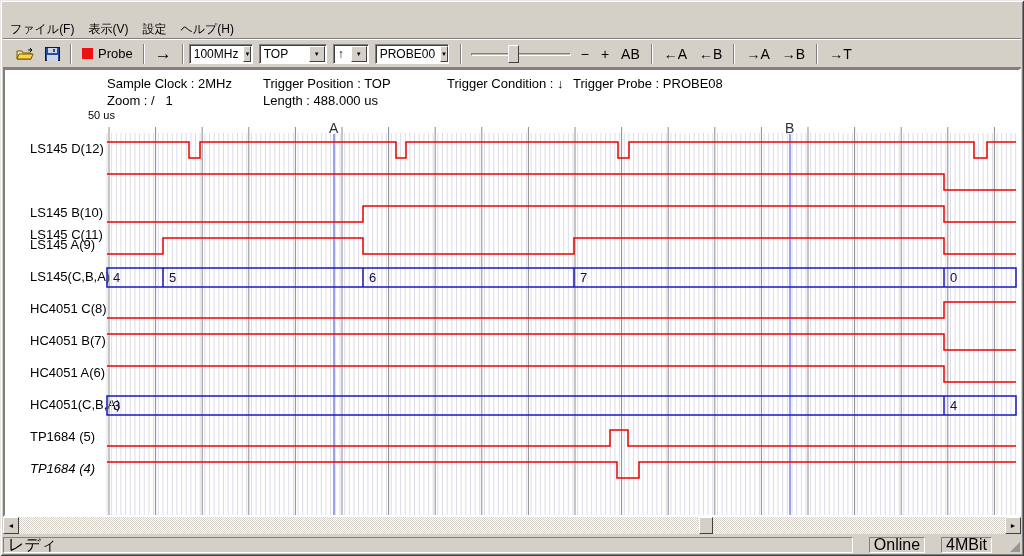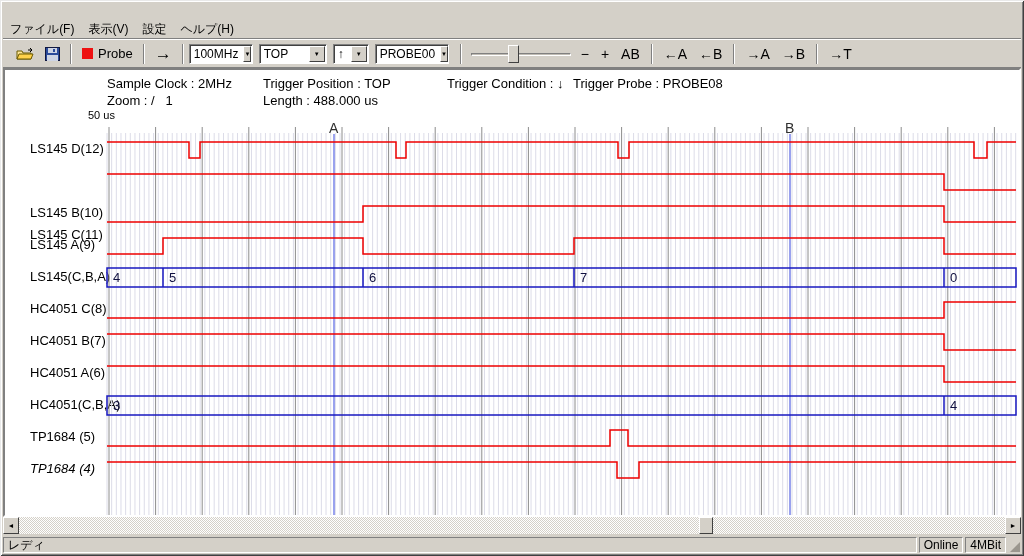--- a/index.html
+++ b/index.html
@@ -53,21 +53,21 @@
 
   
   .hscroll { position:absolute; left:3px; top:517px; right:3px; height:17px; display:flex;
     background:repeating-conic-gradient(#ffffff 0% 25%, #d4d0c8 0% 50%) 0 0 / 2px 2px; }
   .sb-btn { width:16px; height:17px; flex:0 0 auto; background:#d4d0c8; border:1px solid; border-color:#ffffff #404040 #404040 #ffffff;
     font-size:7px; line-height:15px; text-align:center; color:#000; }
   .sb-track { position:relative; flex:1; }
   .sb-thumb { position:absolute; top:0; height:17px; background:#d4d0c8; border:1px solid; border-color:#ffffff #404040 #404040 #ffffff; }
 
   
-  .statusbar { position:absolute; left:3px; top:535px; right:3px; height:18px; display:flex; align-items:stretch; gap:2px; font-size:12px; color:#000; padding-top:2px; }
+  .statusbar { position:absolute; left:3px; top:535px; right:3px; height:18px; display:flex; align-items:stretch; gap:16px; font-size:16px; color:#000; padding-top:2px; }
   .sb-panel { border:1px solid; border-color:#808080 #ffffff #ffffff #808080; padding:0 4px; line-height:14px; white-space:nowrap; }
   .sb-main { flex:1; }
   .grip { width:13px; position:relative; }
   .grip:before { content:""; position:absolute; right:1px; bottom:1px; width:0; height:0;
     border-left:10px solid transparent; border-bottom:10px solid #9a968e; }
 </style>
 </head>
 <body>
 
 <div class="window">

